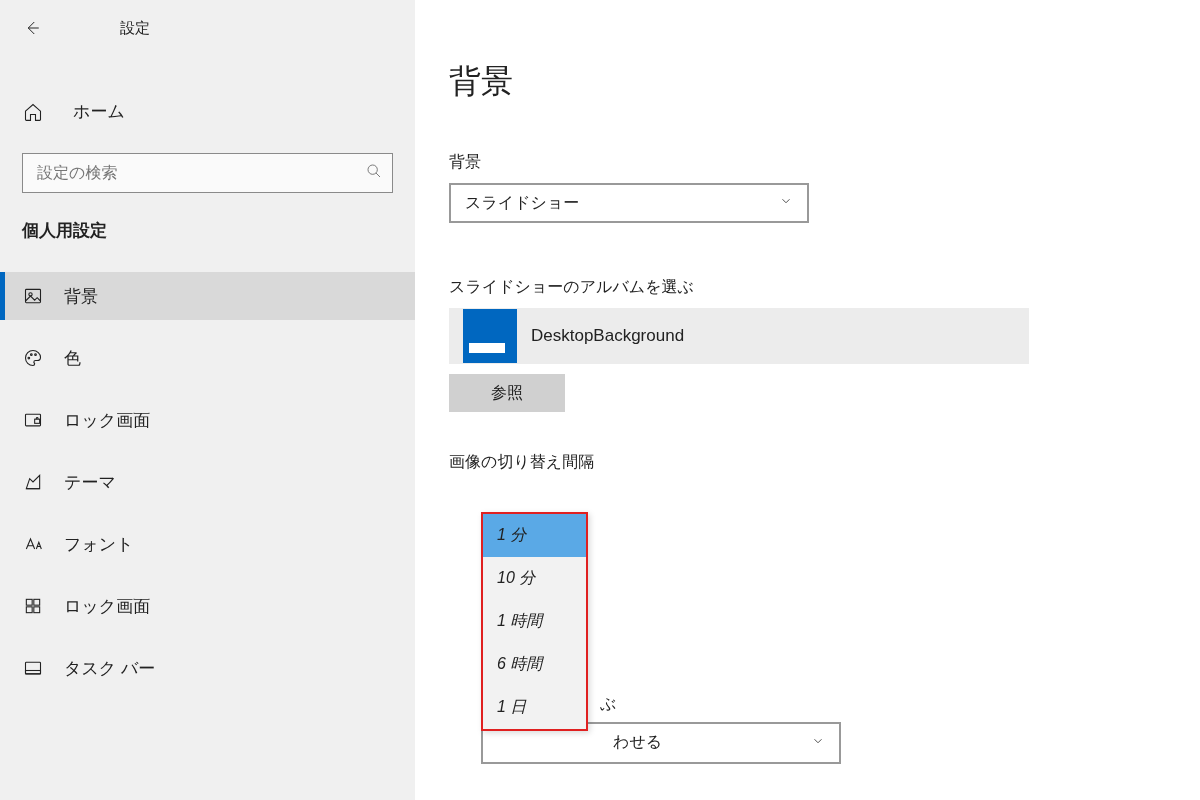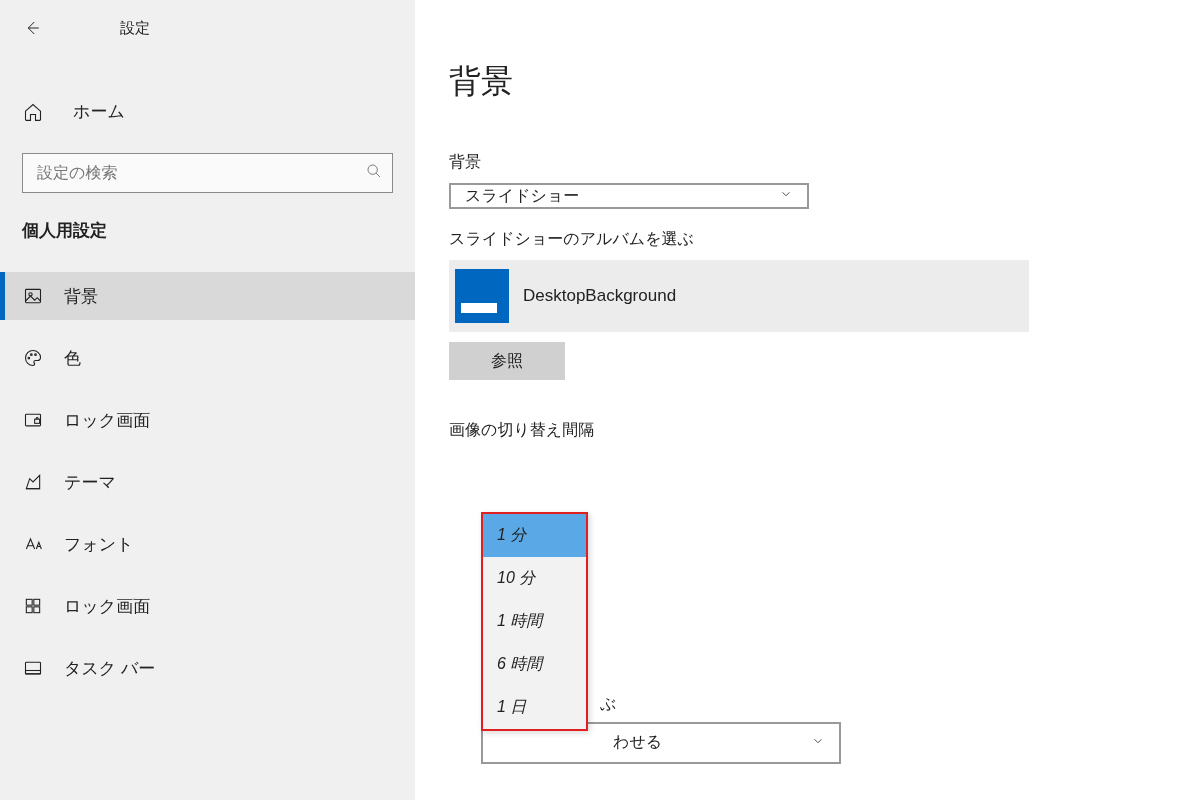--- a/index.html
+++ b/index.html
@@ -21,24 +21,24 @@
 .nav-item { display: flex; align-items: center; height: 48px; padding: 0 22px; cursor: pointer; position: relative; }
 .nav-item.active { background: #d9d9d9; }
 .nav-item.active::before { content: ''; position: absolute; left: 0; top: 0; bottom: 0; width: 5px; background: #0067c0; }
 .nav-item .nicon { width: 22px; height: 22px; display: flex; align-items: center; justify-content: center; }
 .nav-item .nicon svg { width: 20px; height: 20px; stroke: #222; fill: none; stroke-width: 1.3; }
 .nav-item .nlabel { margin-left: 20px; font-size: 17px; color: #222; }
 .nav-gap { height: 14px; }
 .main { flex: 1; padding: 60px 40px 0 34px; position: relative; }
 .page-title { font-size: 32px; font-weight: 400; color: #222; margin-bottom: 48px; }
 .section-label { font-size: 16px; color: #222; margin-bottom: 10px; }
-.dropdown { width: 360px; height: 26px; border: 2px solid #999; display: flex; align-items: center; justify-content: space-between; padding: 0 14px; cursor: pointer; margin-bottom: 20px; }
+.dropdown { width: 360px; height: 40px; border: 2px solid #999; display: flex; align-items: center; justify-content: space-between; padding: 0 14px; cursor: pointer; margin-bottom: 54px; }
 .dropdown .dtext { font-size: 16px; color: #222; }
 .dropdown .chev svg { width: 14px; height: 14px; stroke: #444; fill: none; stroke-width: 1.6; }
-.album-row { background: #ececec; display: flex; align-items: center; height: 72px; padding: 0 6px; width: 580px; cursor: pointer; }
+.album-row { background: #ececec; display: flex; align-items: center; height: 56px; padding: 0 14px; width: 580px; cursor: pointer; }
 .album-thumb { width: 54px; height: 54px; background: #0067c0; position: relative; display: flex; align-items: center; justify-content: center; }
 .album-thumb::after { content: ''; position: absolute; width: 36px; height: 10px; background: #fff; left: 6px; bottom: 10px; }
 .album-thumb::before { content: ''; position: absolute; width: 4px; height: 4px; background: #0067c0; left: 10px; bottom: 13px; border-radius: 50%; }
 .album-name { margin-left: 14px; font-size: 17px; color: #222; }
 .browse-btn { margin-top: 10px; width: 116px; height: 38px; background: #d0d0d0; border: none; font-size: 16px; color: #222; cursor: pointer; }
 .interval-section { margin-top: 40px; }
 .dropdown-open { position: absolute; left: 481px; top: 512px; width: 107px; background: #f2f2f2; border: 2.5px solid #e02020; box-shadow: 2px 2px 6px rgba(0,0,0,0.15); font-style: italic; }
 .dropdown-open .ditem { height: 43px; display: flex; align-items: center; padding: 0 14px; font-size: 16px; color: #222; cursor: pointer; }
 .dropdown-open .ditem.sel { background: #5aa9e6; }
 .fit-dropdown { position: absolute; left: 481px; top: 722px; width: 360px; height: 42px; border: 2px solid #999; display: flex; align-items: center; justify-content: space-between; padding: 0 14px; cursor: pointer; }

